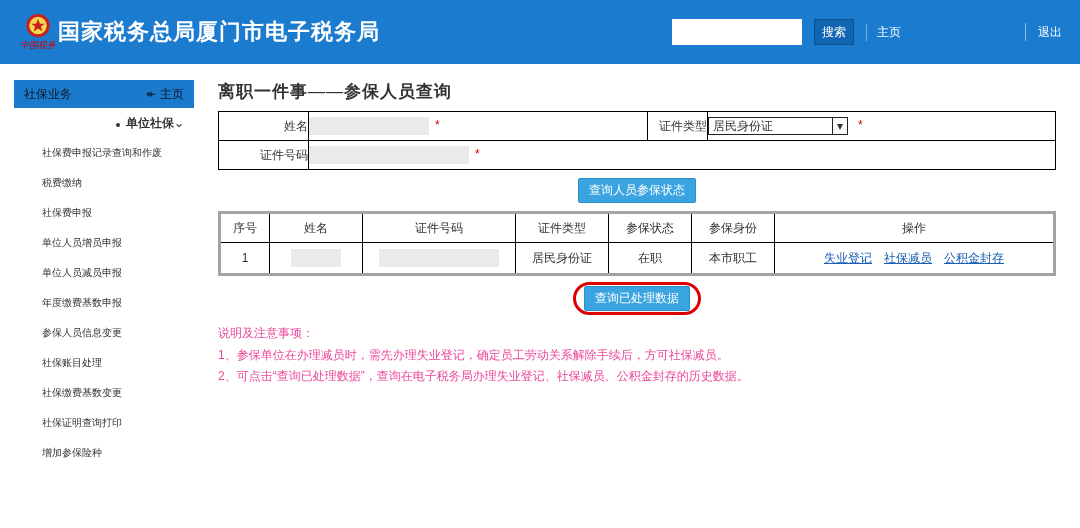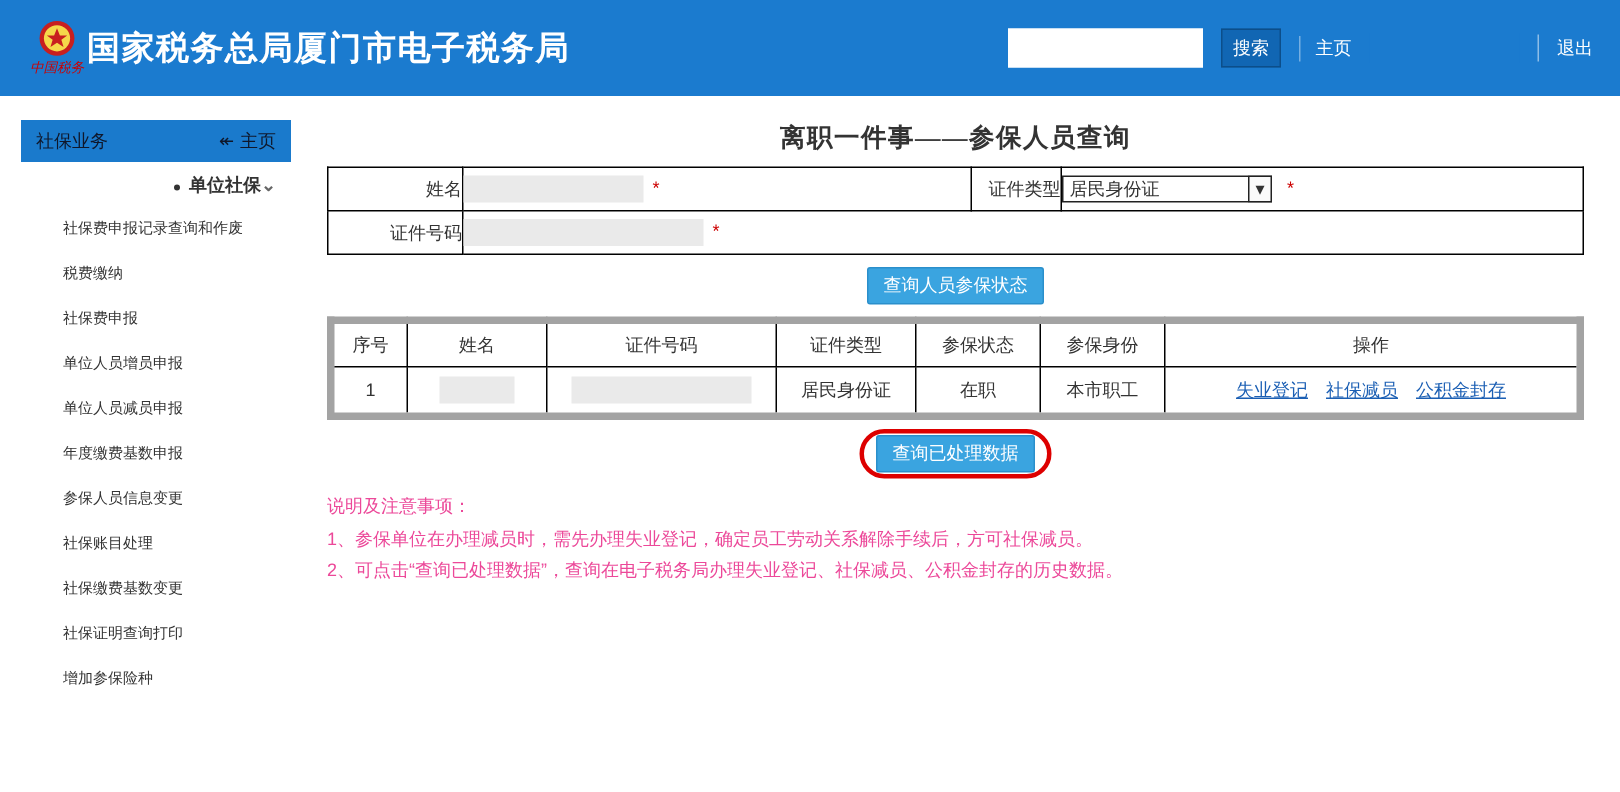--- a/index.html
+++ b/index.html
@@ -15,32 +15,32 @@
 .blank-user{display:inline-block;width:100px;height:20px;background:#1b7bcf}
 .content{display:flex;padding-top:4px}
 .sidebar{width:180px;flex:0 0 180px;padding:12px 0 0 14px}
 .sb-hdr{background:#1a7acc;color:#0f172a;height:28px;line-height:28px;padding:0 10px;display:flex;align-items:center;justify-content:space-between;font-size:12px}
 .sb-home{display:flex;align-items:center;gap:4px;font-size:12px}
 .sb-cat{display:flex;align-items:center;height:30px;padding:0 10px;color:#333;font-weight:700;justify-content:flex-end}
 .sb-cat .dot{width:4px;height:4px;background:#333;border-radius:50%;display:inline-block;margin-right:6px}
 .chev{color:#666;font-size:12px}
 .sb-item{height:30px;line-height:30px;padding-left:28px;color:#333;font-size:10px;cursor:pointer}
 .main{flex:1;padding:12px 24px 0 24px;color:#333}
-.page-title{text-align:center;font-family:"KaiTi","STKaiti","SimSun",serif;font-size:17px;font-weight:700;margin-bottom:8px;letter-spacing:1px}
+.page-title{text-align:left;font-family:"KaiTi","STKaiti","SimSun",serif;font-size:17px;font-weight:700;margin-bottom:8px;letter-spacing:1px}
 .qform{border:1px solid #000;width:100%;border-collapse:collapse}
 .qform td{border:1px solid #000;height:28px;padding:0;font-size:12px}
 .lbl{text-align:right;padding-right:6px;width:90px;white-space:nowrap;box-sizing:border-box}
 .valcell{padding-left:4px}
 .mask{display:inline-block;background:#eaeaea;height:18px;vertical-align:middle}
 .star{color:#c00;margin-left:6px}
 .selbox{display:inline-block;width:140px;height:18px;border:1px solid #222;vertical-align:middle;margin-right:4px;position:relative;box-sizing:border-box;line-height:16px;padding-left:4px;font-size:12px}
 .selbox .dd{position:absolute;right:-1px;top:-1px;width:16px;height:18px;border:1px solid #222;box-sizing:border-box;display:flex;align-items:center;justify-content:center;background:#fafafa}
 .btn-blue{background:#3aa4e0;color:#fff;border:1px solid #2a8fcb;padding:3px 10px;font-size:12px;border-radius:2px;cursor:pointer}
 .center{text-align:center;margin:8px 0}
-.result{border:5px solid #a3a3a3;width:100%;border-collapse:collapse}
+.result{border:3px solid #a3a3a3;width:100%;border-collapse:collapse}
 .result th,.result td{border:1px solid #000;font-size:12px;text-align:center;height:28px;font-weight:400}
 .result th{height:26px}
 .oplink{color:#1b5fb4;text-decoration:underline;margin:0 6px;cursor:pointer}
 .red-ring{display:inline-block;border:3px solid #d00;border-radius:20px;padding:1px 8px}
 .notes{margin-top:4px;font-size:12px;color:#ec4899;line-height:1.8}
 .notes-title{font-weight:400}
 .vsep{border-left:1px solid rgba(255,255,255,.5);height:18px}
 </style>
 </head>
 <body>

